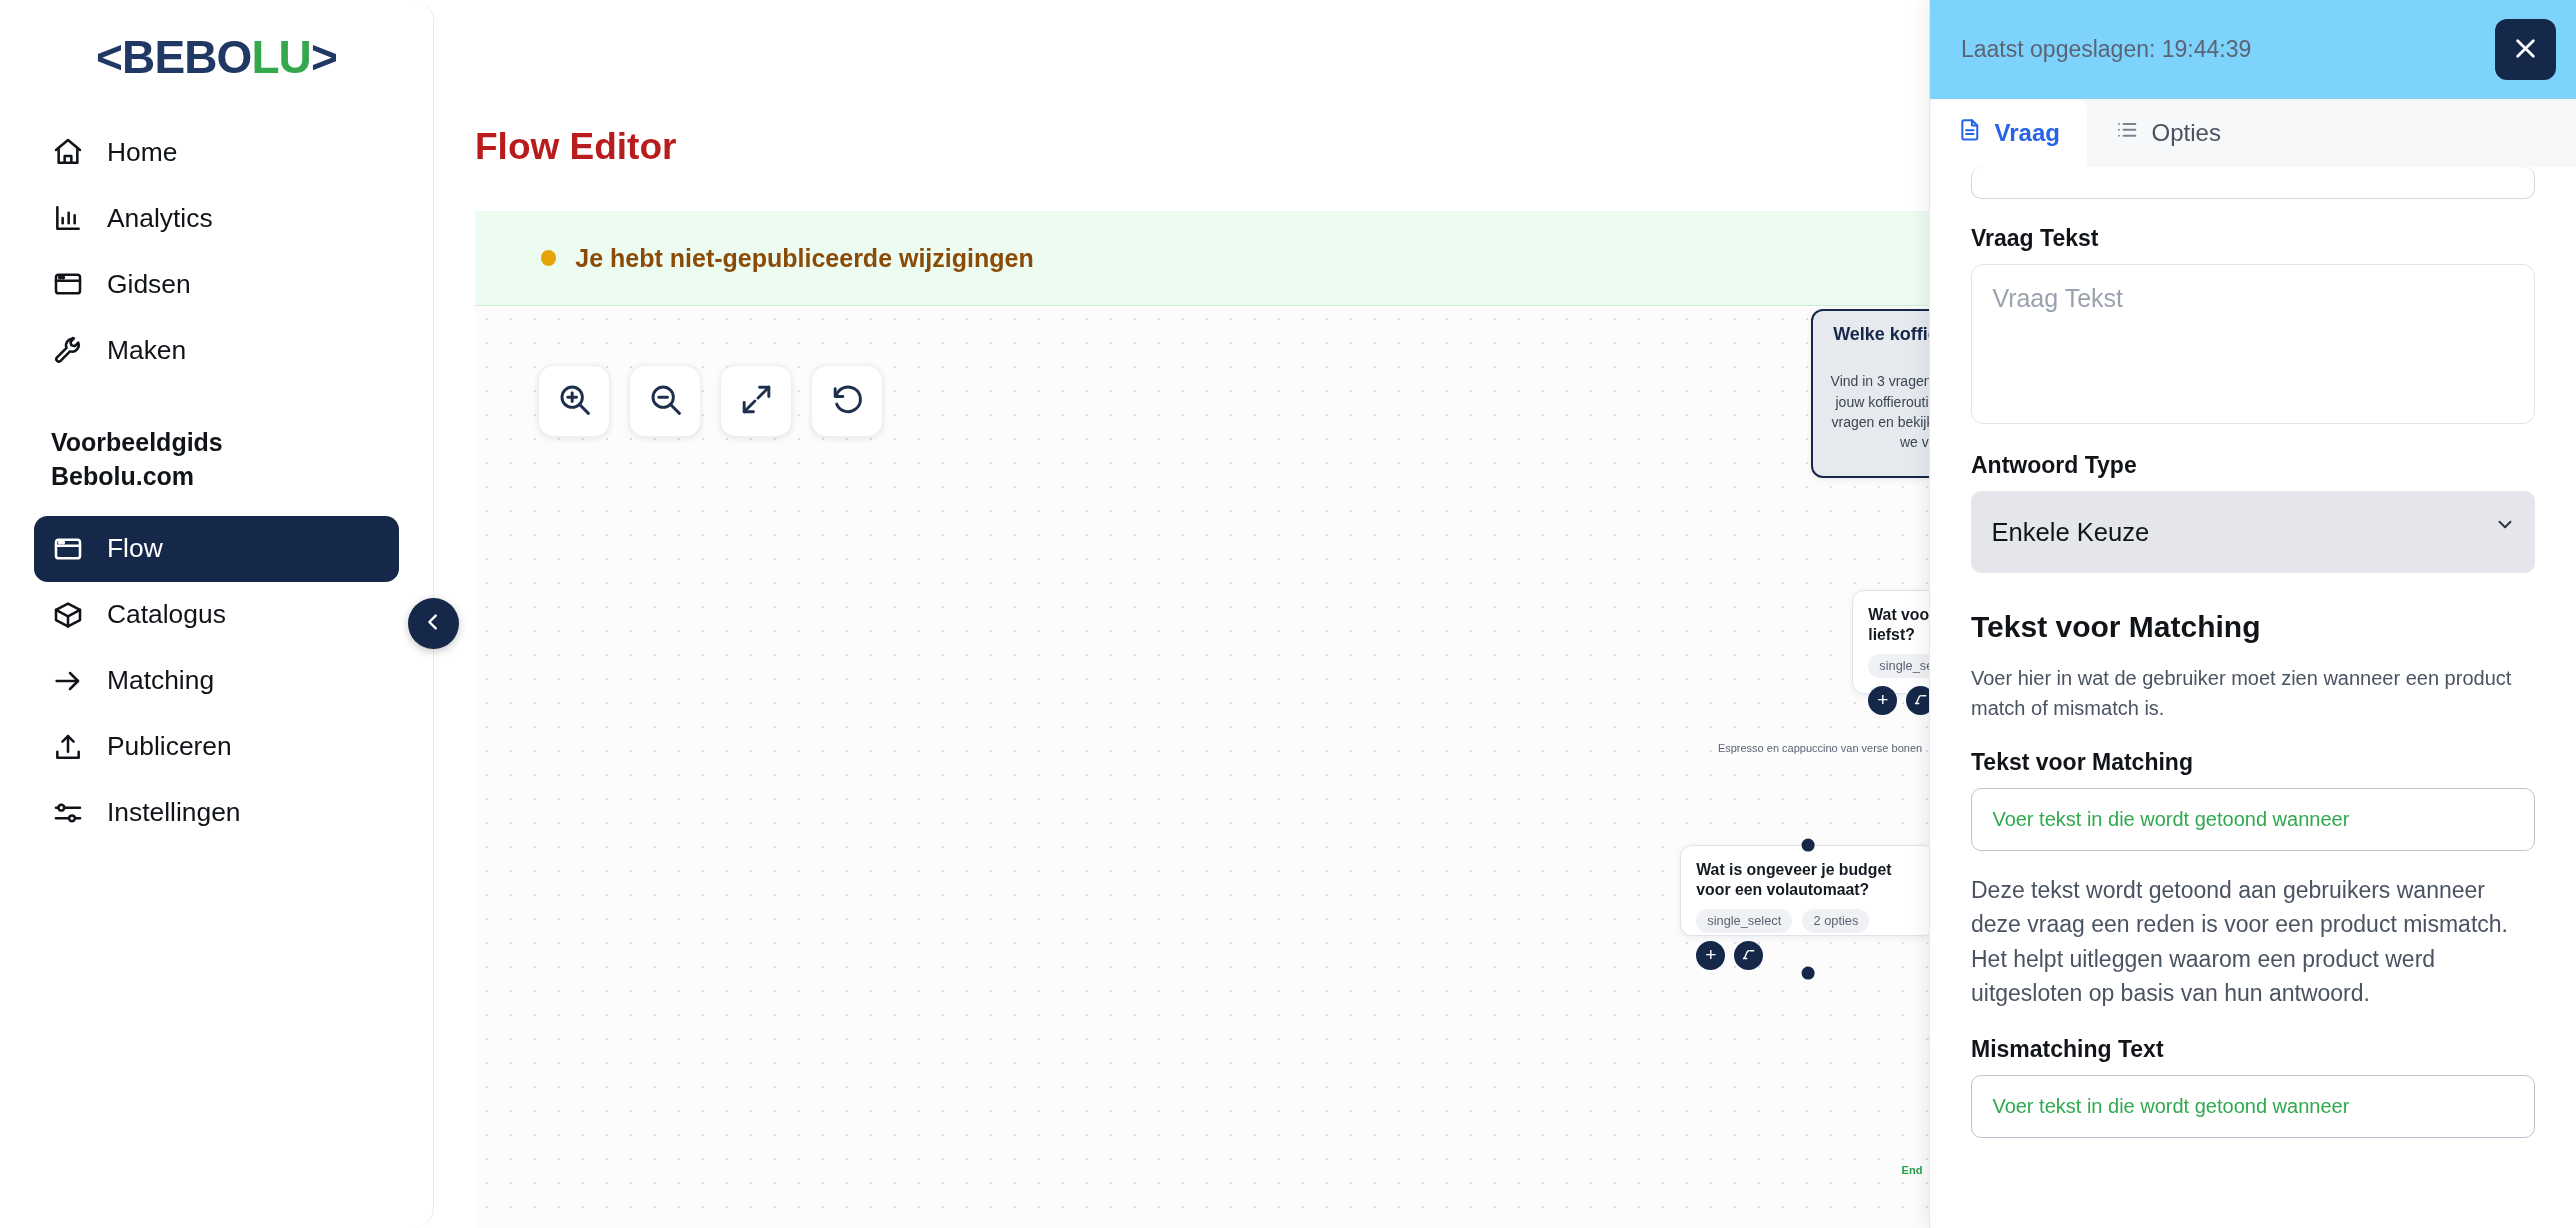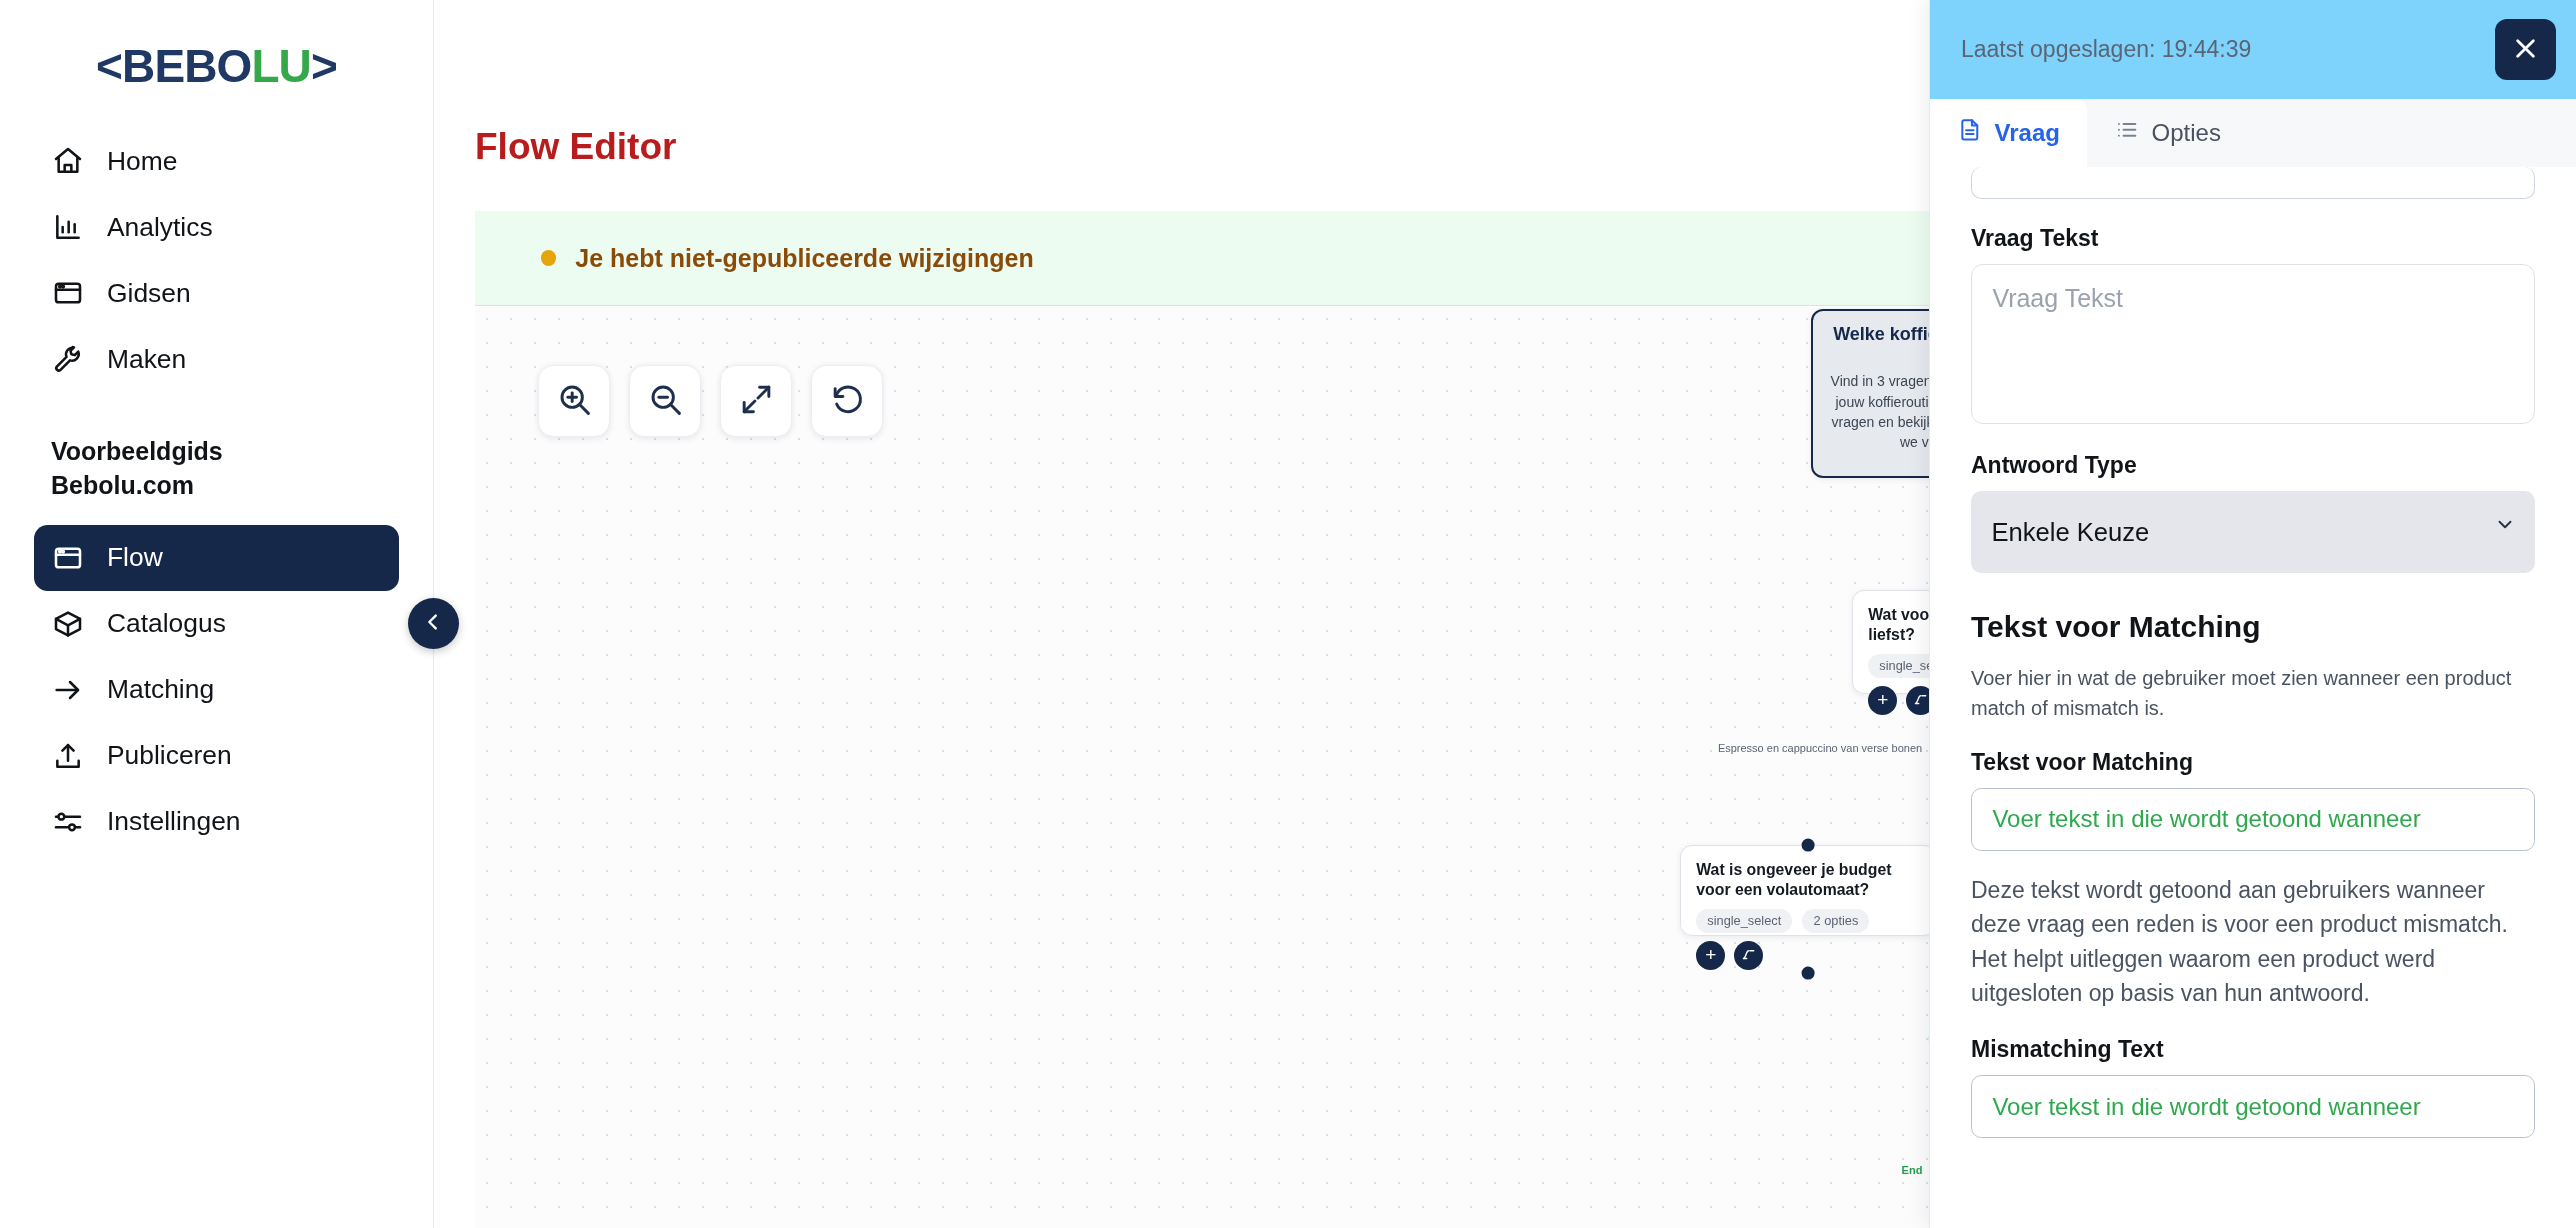--- a/index.html
+++ b/index.html
@@ -9,23 +9,24 @@
     background: #ffffff;
     overflow: hidden;
   }
   #app { position: relative; width: 2576px; height: 1228px; display: flex; }
 
   
   .sidebar {
     width: 434px; height: 1228px;
     background: #ffffff;
     border-right: 1.7px solid #e8eaed;
-    padding: 9px 34px;
+    padding: 0 34px;
     position: relative;
     flex: 0 0 434px;
+    border-radius: 21px;
   }
   .logo-wrap { padding: 34px 0 39px 0; display: flex; justify-content: center; }
   .logo { font-size: 46px; font-weight: 900; letter-spacing: -0.9px; line-height: 1; }
   .logo .br { color: #1f3864; }
   .logo .bebo { color: #1f3864; }
   .logo .lu { color: #34a84a; }
 
   .nav-item {
     display: flex; align-items: center; gap: 22px;
     height: 66px; padding: 0 17px;
@@ -184,21 +185,21 @@
     padding: 0 20.4px; font-size: 25.6px; color:#111418; appearance: none;
     font-family:"Liberation Sans",sans-serif; cursor:pointer;
   }
   .sel-arrow { position:absolute; right: 19px; top: 22px; pointer-events:none; }
   .sel-arrow svg { width: 22px; height: 22px; stroke:#2b3340; }
 
   .sec-title { font-size: 30px; font-weight: 700; color:#111418; margin-top: 37px; }
   .sec-desc { font-size: 20px; color:#4a5362; line-height: 1.5; margin-top: 19px; }
   .inp {
     width: 100%; height: 63px; border: 1.3px solid #b9c3d0; border-radius: 10.2px;
-    padding: 0 20.4px; font-size: 24px; color:#2fa94e; font-family:"Liberation Sans",sans-serif;
+    padding: 0 20.4px; font-size: 20px; color:#2fa94e; font-family:"Liberation Sans",sans-serif;
     background: #fff;
   }
   .inp::placeholder { color:#2fa94e; }
   .help { font-size: 23px; color:#4a5362; line-height: 1.5; margin-top: 22px; }
 </style>
 </head>
 <body>
 
 <div id="app">
 

